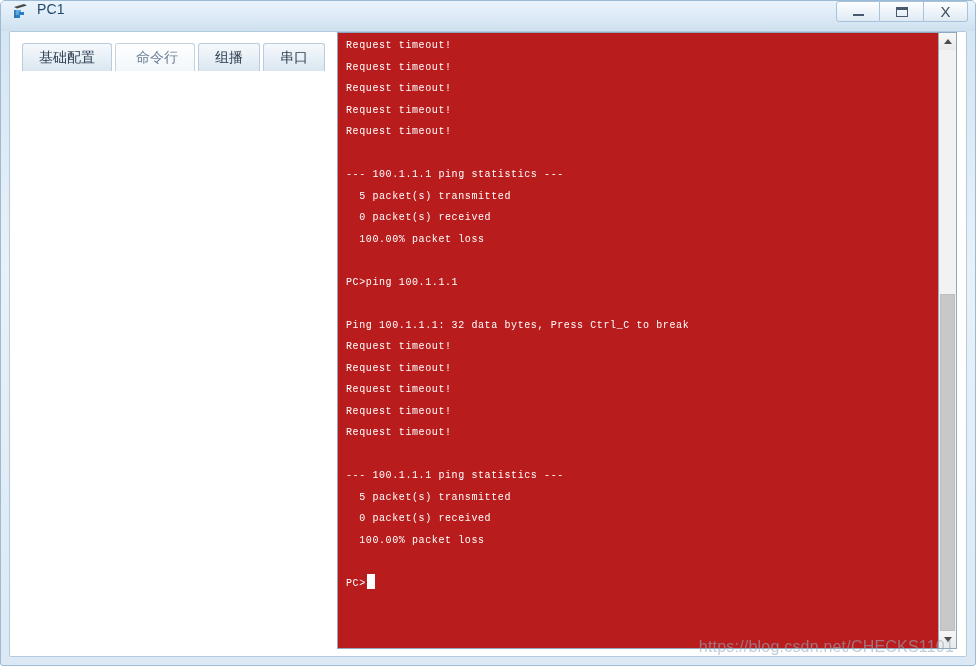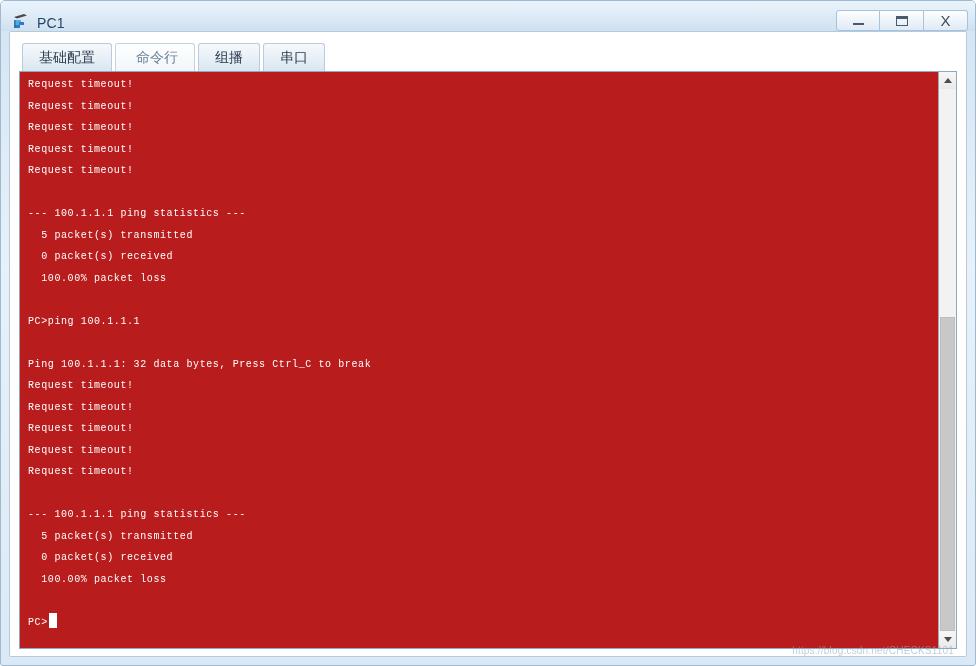--- a/index.html
+++ b/index.html
@@ -26,21 +26,21 @@
     border-radius: 5px 5px 3px 3px;
     display: flex;
     flex-direction: column;
   }
 
   
   #titlebar {
     height: 30px;
     flex: 0 0 30px;
     display: flex;
-    align-items: flex-end;
+    align-items: flex-start;
     padding: 0 4px 0 10px;
     background: linear-gradient(to bottom, #eaf3fb 0%, #dfecf7 45%, #cfe0ef 100%);
     border-radius: 4px 4px 0 0;
     position: relative;
   }
   #app-icon {
     width: 20px; height: 20px;
     margin-right: 6px;
     flex: 0 0 20px;
     position: relative;
@@ -88,21 +88,21 @@
   }
 
   
   #client {
     flex: 1 1 auto;
     margin: 0 8px 8px 8px;
     background: #ffffff;
     border: 1px solid #b3cbe0;
     border-radius: 2px;
     display: flex;
-    flex-direction: column;
+    flex-direction: row;
     overflow: hidden;
     position: relative;
   }
 
   
   #tabbar {
     flex: 0 0 35px;
     height: 35px;
     display: flex;
     align-items: flex-end;
@@ -207,21 +207,21 @@
     background: #c8c8c8;
     border: 1px solid #bdbdbd;
     box-sizing: border-box;
   }
 
   
   #watermark {
     position: absolute;
     right: 12px;
     bottom: 0px;
-    font-size: 10px;
+    font-size: 16px;
     color: rgba(150,170,190,0.60);
     font-family: "Liberation Sans", sans-serif;
     white-space: nowrap;
     pointer-events: none;
     letter-spacing: 0.2px;
     text-align: right;
   }
 </style>
 </head>
 <body>

